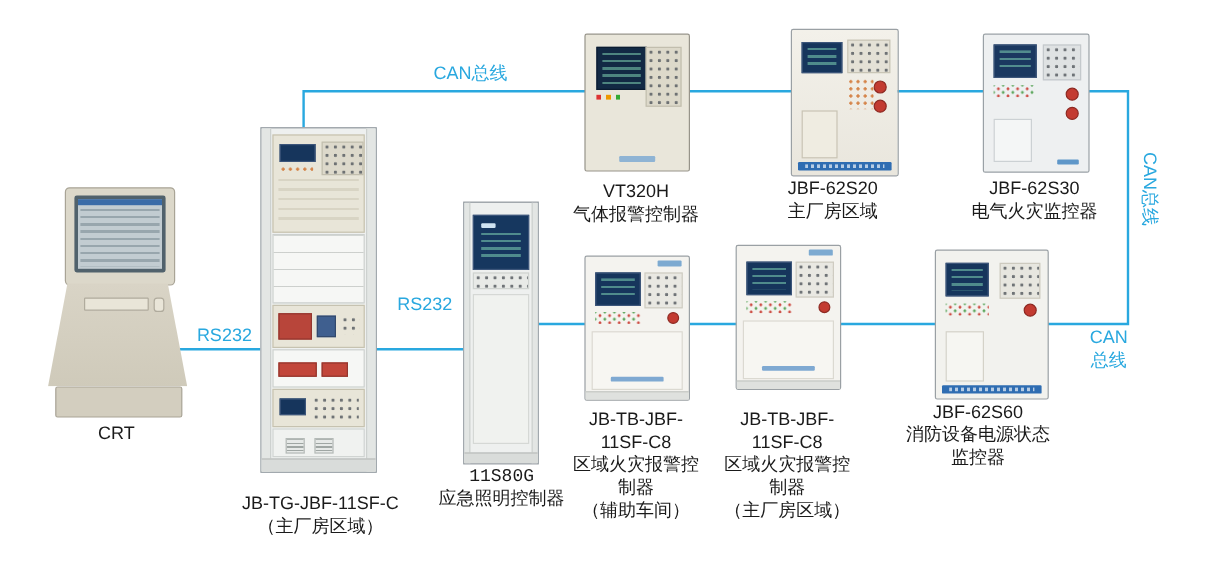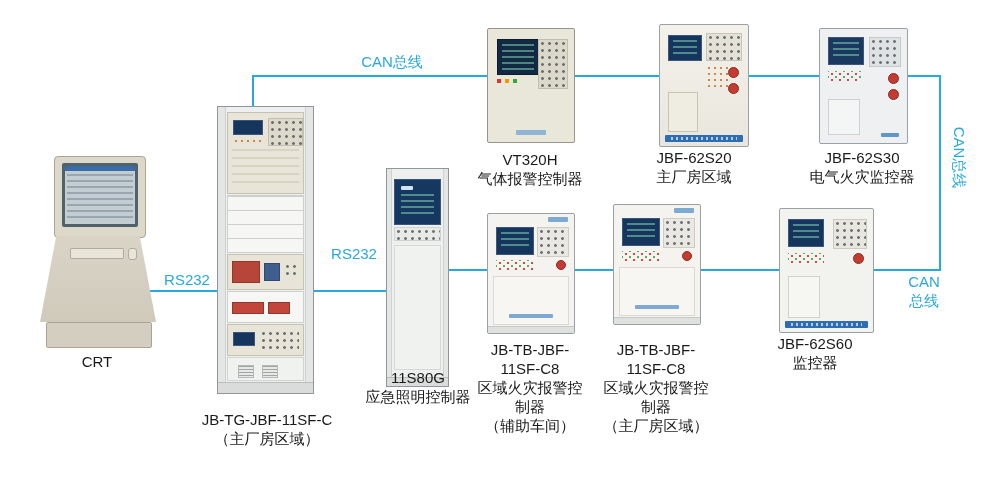--- a/index.html
+++ b/index.html
@@ -201,21 +201,21 @@
     <div>总线</div>
   </div>
 
   <div class="lbl dev-lbl" style="left:97px;top:352px;">
     <div>CRT</div>
   </div>
   <div class="lbl dev-lbl" style="left:267px;top:410px;">
     <div>JB-TG-JBF-11SF-C</div>
     <div>（主厂房区域）</div>
   </div>
-  <div class="lbl dev-lbl" style="left:418px;top:368px;">
+  <div class="lbl dev-lbl" style="left:418px;top:388px;font-family:Liberation Mono, monospace;">
     <div>11S80G</div>
     <div>应急照明控制器</div>
   </div>
   <div class="lbl dev-lbl" style="left:530px;top:150px;">
     <div>VT320H</div>
     <div>气体报警控制器</div>
   </div>
   <div class="lbl dev-lbl" style="left:694px;top:148px;">
     <div>JBF-62S20</div>
     <div>主厂房区域</div>
@@ -233,16 +233,17 @@
   </div>
   <div class="lbl dev-lbl" style="left:656px;top:340px;">
     <div>JB-TB-JBF-</div>
     <div>11SF-C8</div>
     <div>区域火灾报警控</div>
     <div>制器</div>
     <div>（主厂房区域）</div>
   </div>
   <div class="lbl dev-lbl" style="left:815px;top:334px;">
     <div>JBF-62S60</div>
+    <div>消防设备电源状态</div>
     <div>监控器</div>
   </div>
 
 </div>
 
 </body></html>

